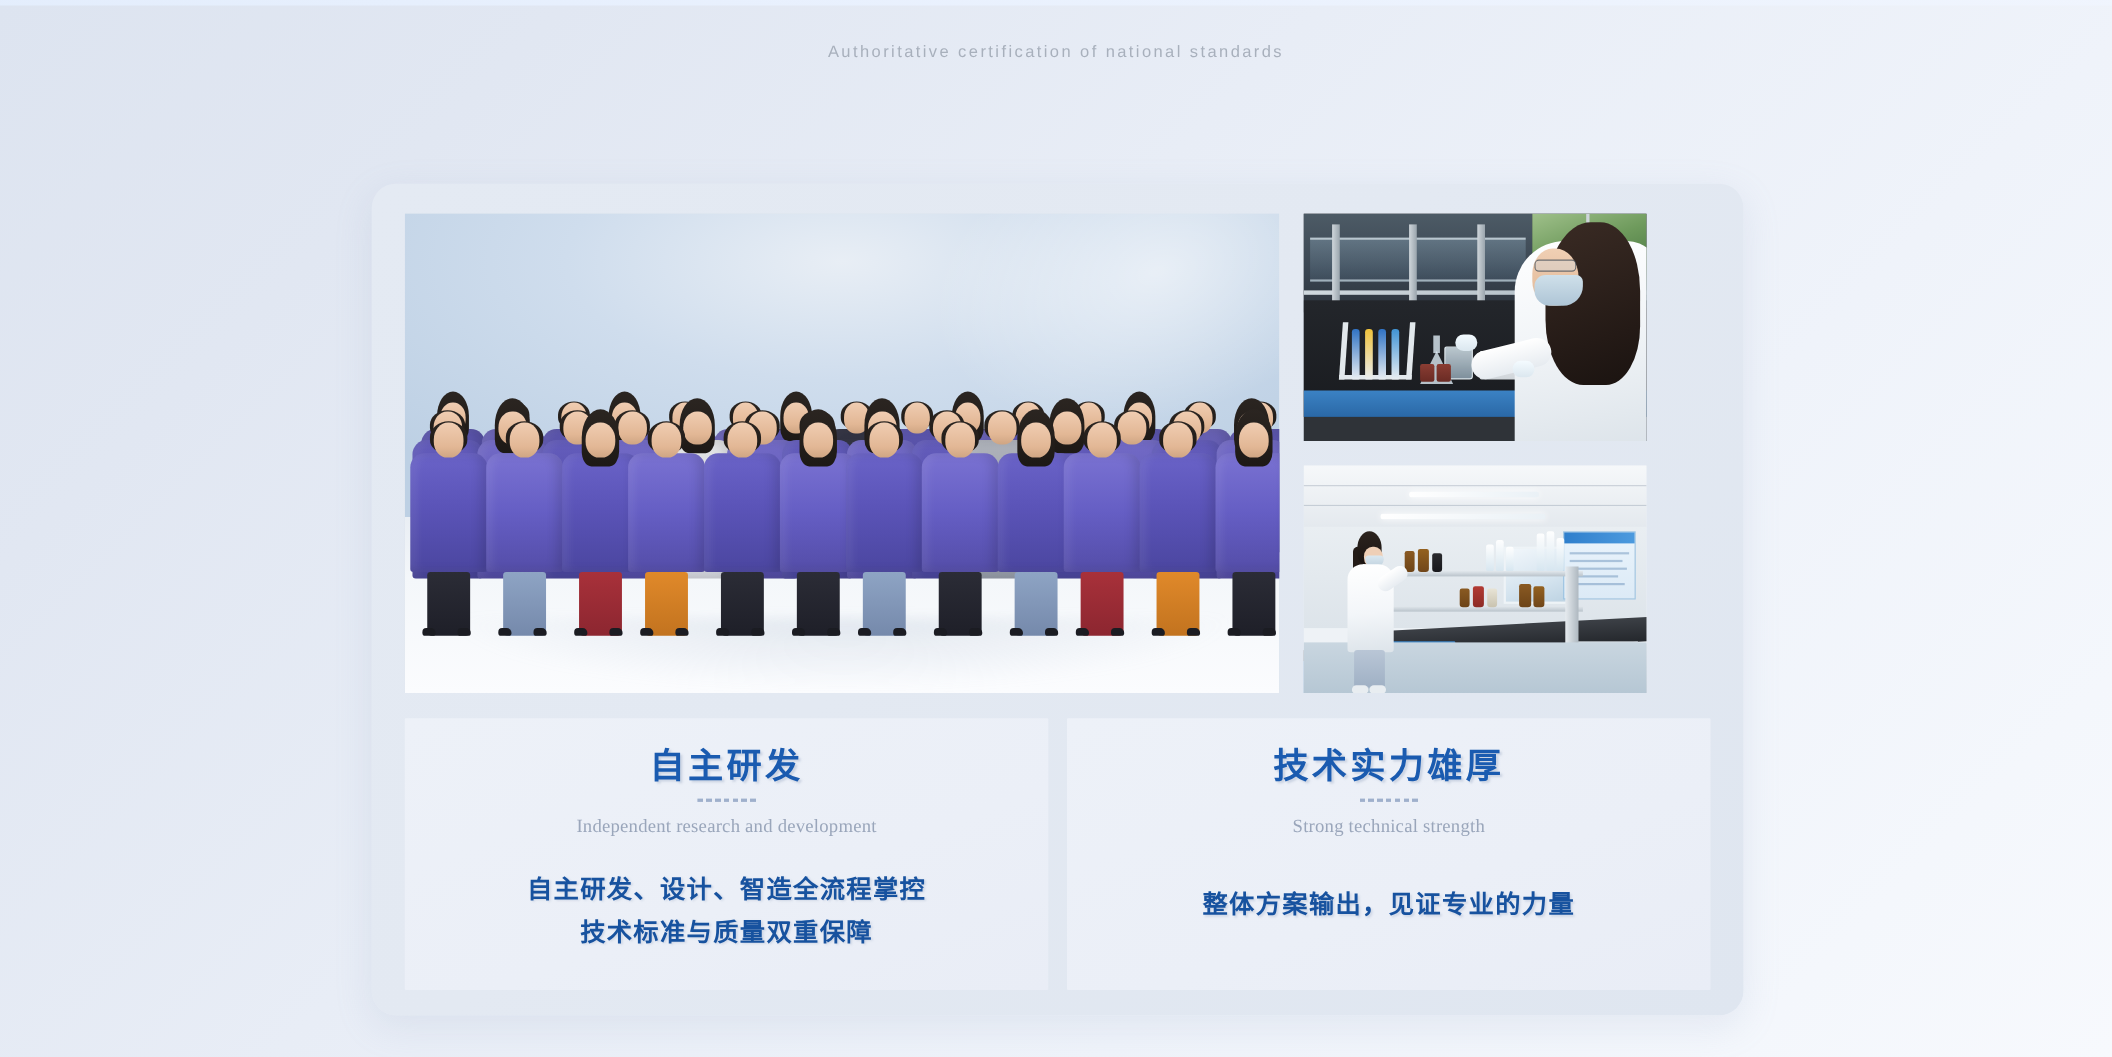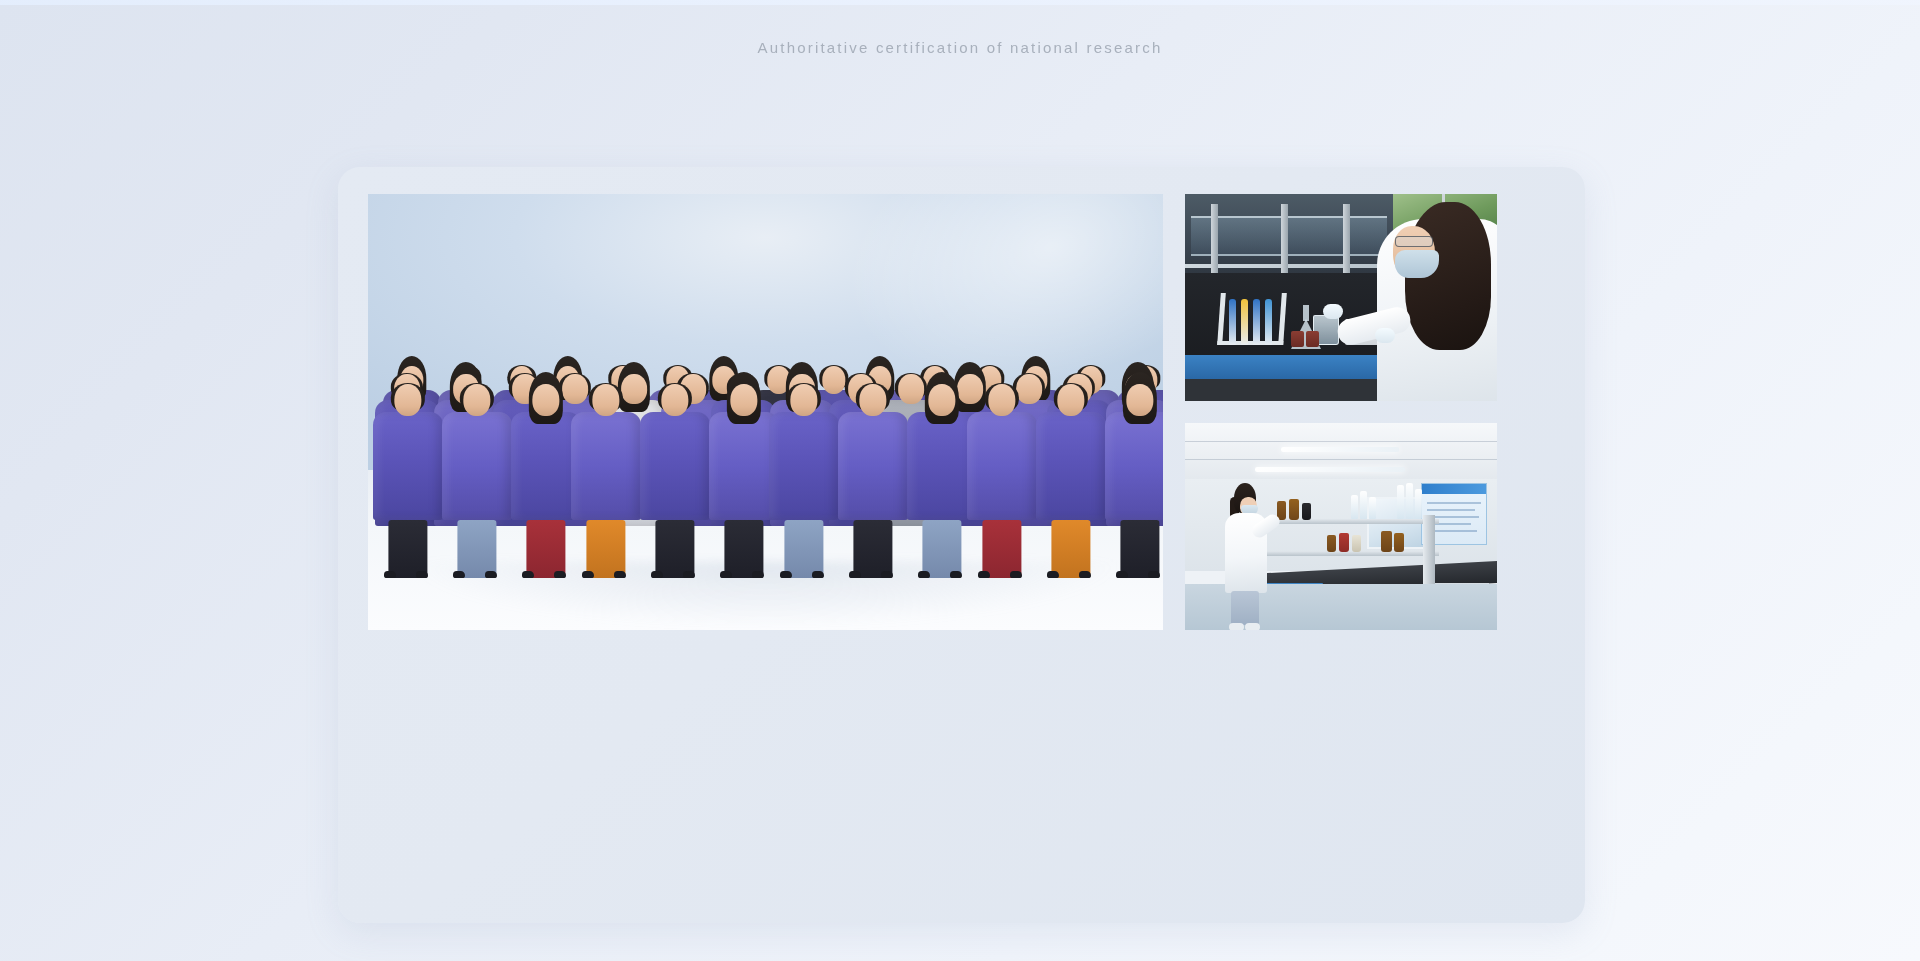--- a/index.html
+++ b/index.html
@@ -484,21 +484,21 @@
     white-space: pre-line;
   }
   .card-body.single { margin-top: 40px; }
 </style>
 </head>
 <body>
 
 <div class="top-sheen"></div>
 
 <div class="header">
-  <div class="subhead">Authoritative certification of national research</div>
+  <div class="subhead">Authoritative certification of national standards</div>
 </div>
 
 <div class="panel">
 
   <div class="photo-row">
 
     <div class="photo photo-hero" aria-label="公司团队合影 — 三排员工身穿紫蓝色工装在白色影棚背景前合影">
       <div class="hero-bg"></div>
       <div class="hero-glow"></div>
       <div class="hero-floor"></div>
@@ -847,13 +847,31 @@
             <div class="w-jeans"></div>
             <div class="w-shoe" style="left:6px"></div>
             <div class="w-shoe" style="left:22px"></div>
           </div>
         </div>
       </div>
 
     </div>
   </div>
 
+  <div class="cards">
+
+    <div class="card">
+      <div class="card-title">自主研发</div>
+      <div class="dash-divider"></div>
+      <div class="card-en">Independent research and development</div>
+      <div class="card-body">自主研发、设计、智造全流程掌控
+技术标准与质量双重保障</div>
+    </div>
+
+    <div class="card">
+      <div class="card-title">技术实力雄厚</div>
+      <div class="dash-divider"></div>
+      <div class="card-en">Strong technical strength</div>
+      <div class="card-body single">整体方案输出，见证专业的力量</div>
+    </div>
+
+  </div>
 </div>
 
 </body></html>

